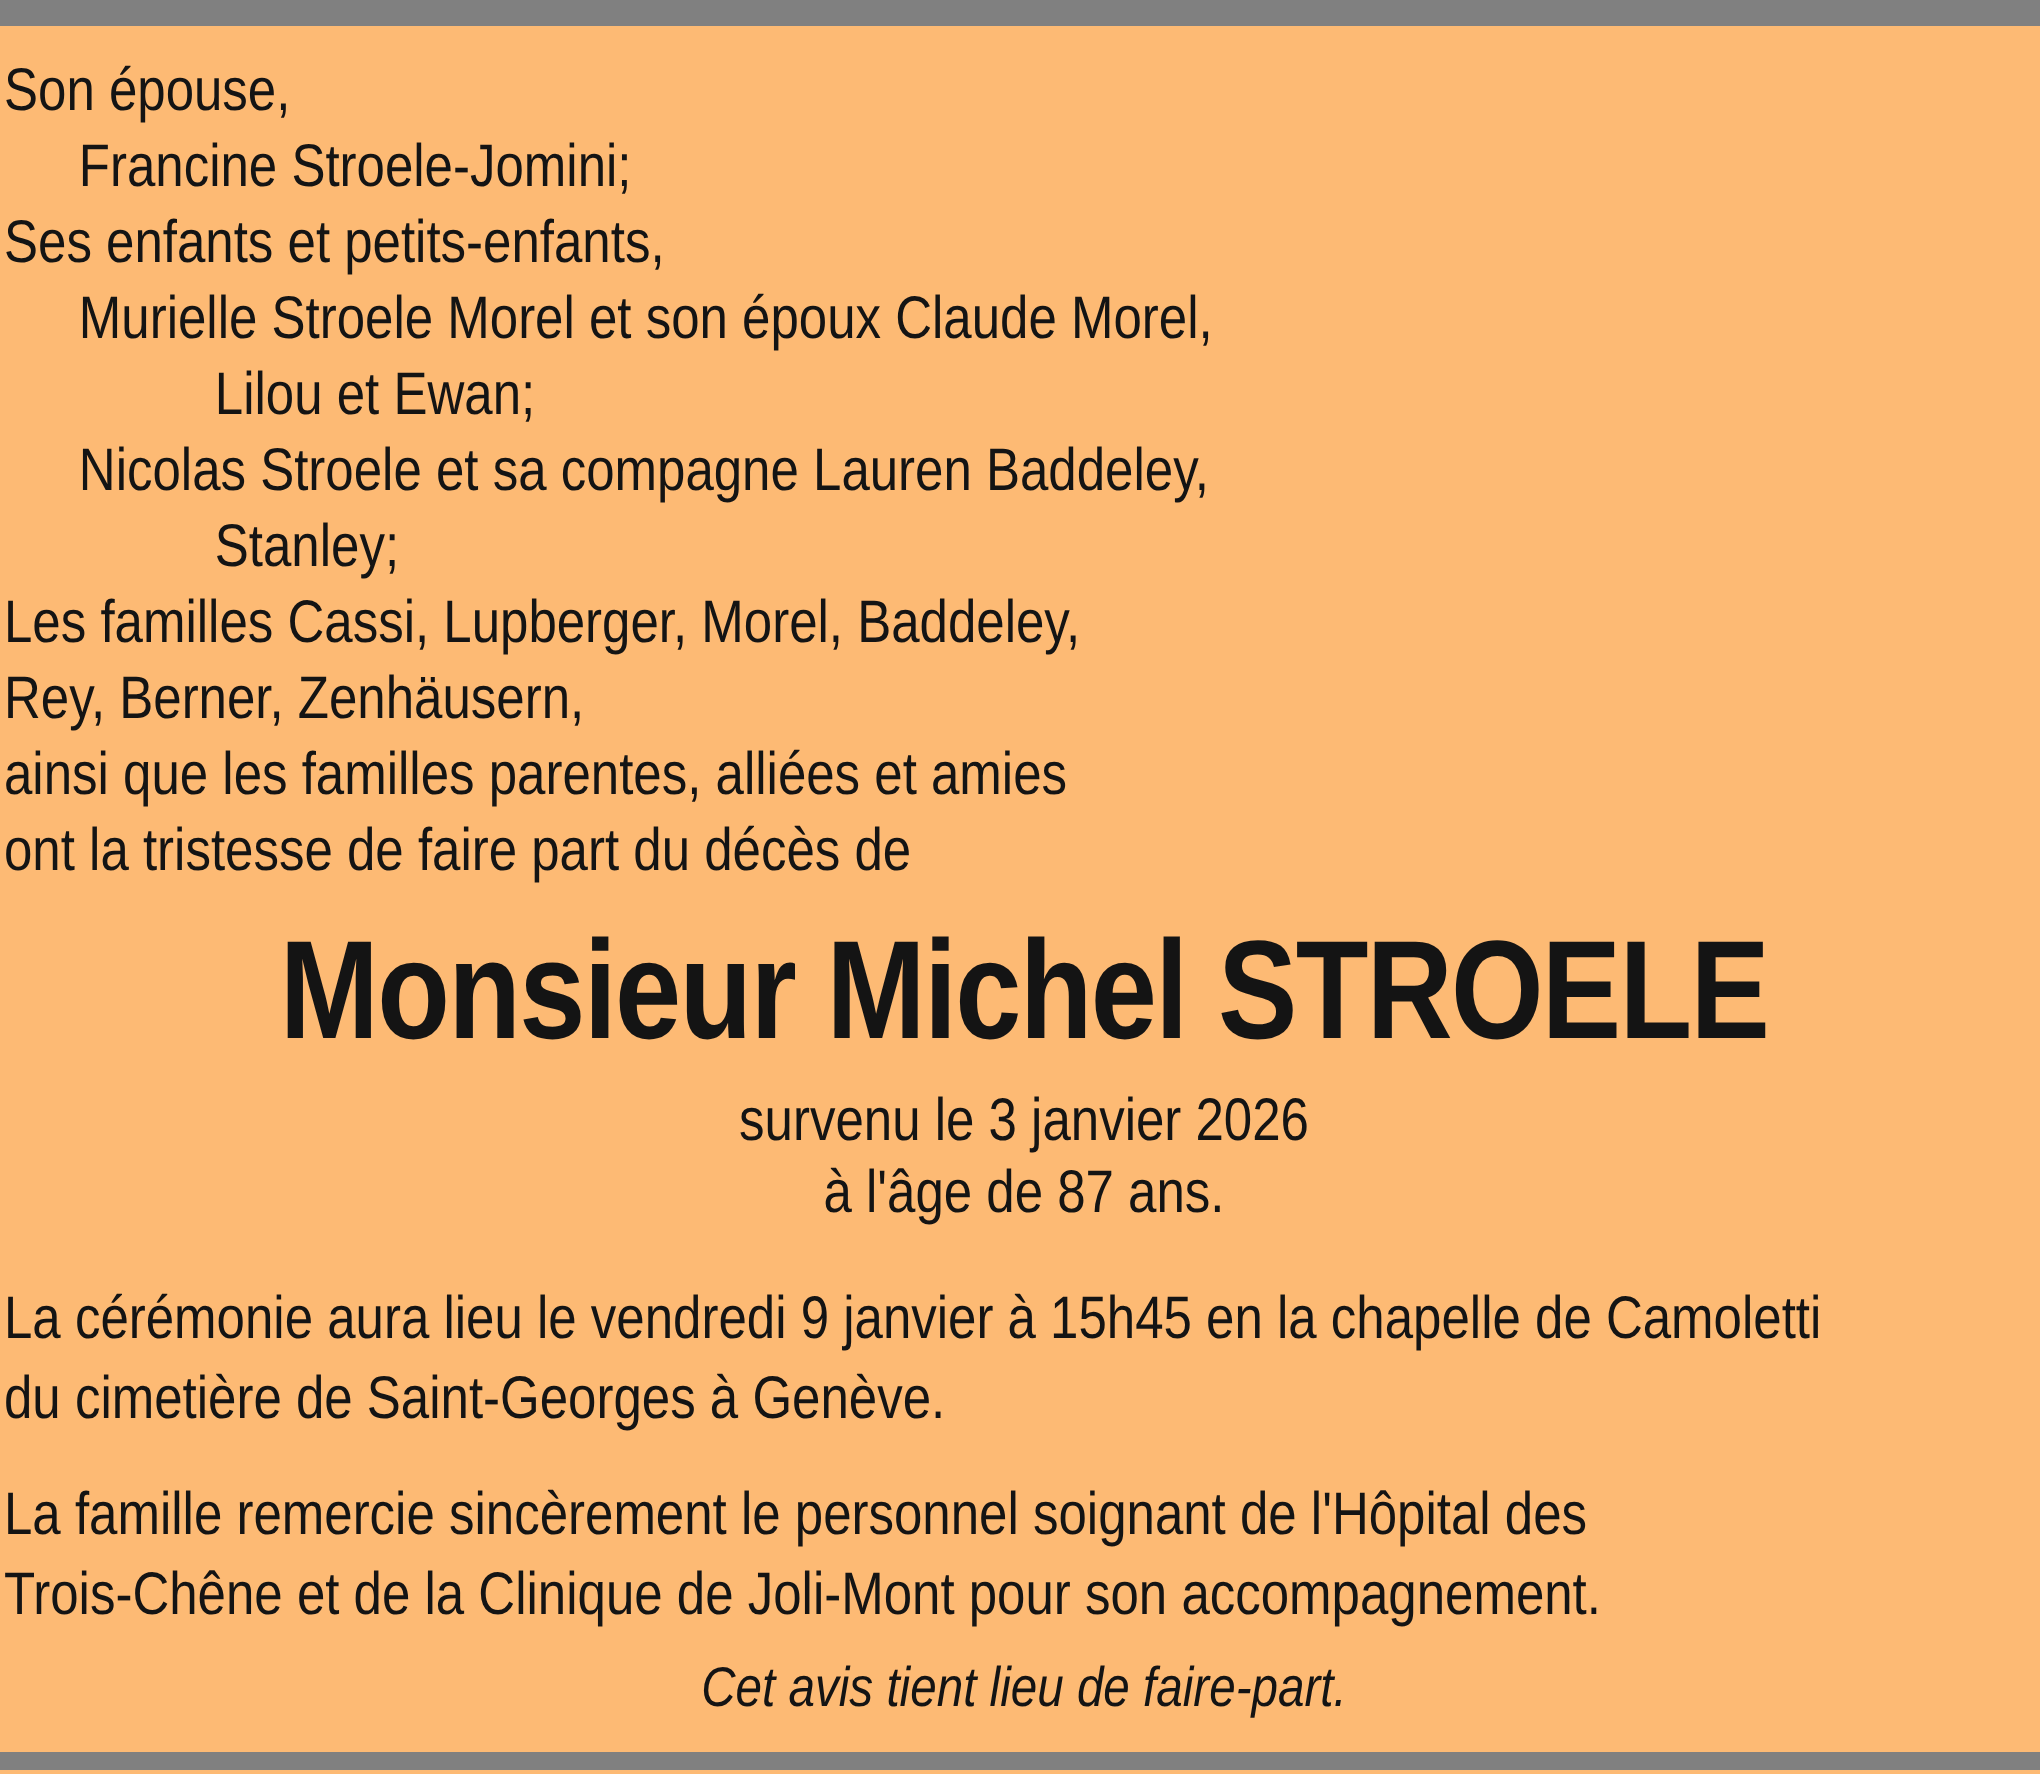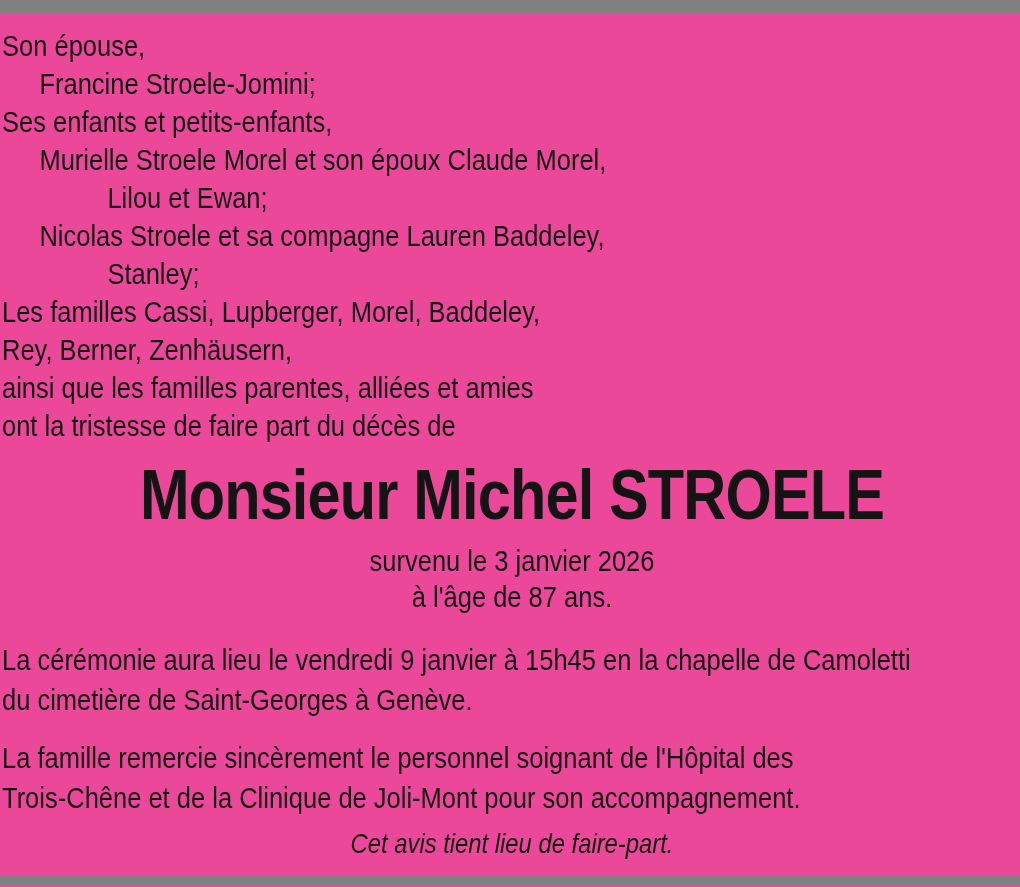--- a/index.html
+++ b/index.html
@@ -5,21 +5,21 @@
   * { margin: 0; padding: 0; box-sizing: border-box; }
   html, body { background: #ffffff; }
   body {
     font-family: "Liberation Sans", sans-serif;
     color: #141414;
   }
   .page {
     position: relative;
     width: 1020px;
     height: 887px;
-    background: #ec4899;
+    background: #fdba74;
     overflow: hidden;
   }
   .divider-bar {
     position: absolute;
     left: 0;
     right: 0;
     background: #808080;
   }
   .bar-top { top: 0; height: 13px; }
   .bar-bottom { top: 876px; height: 9px; }

